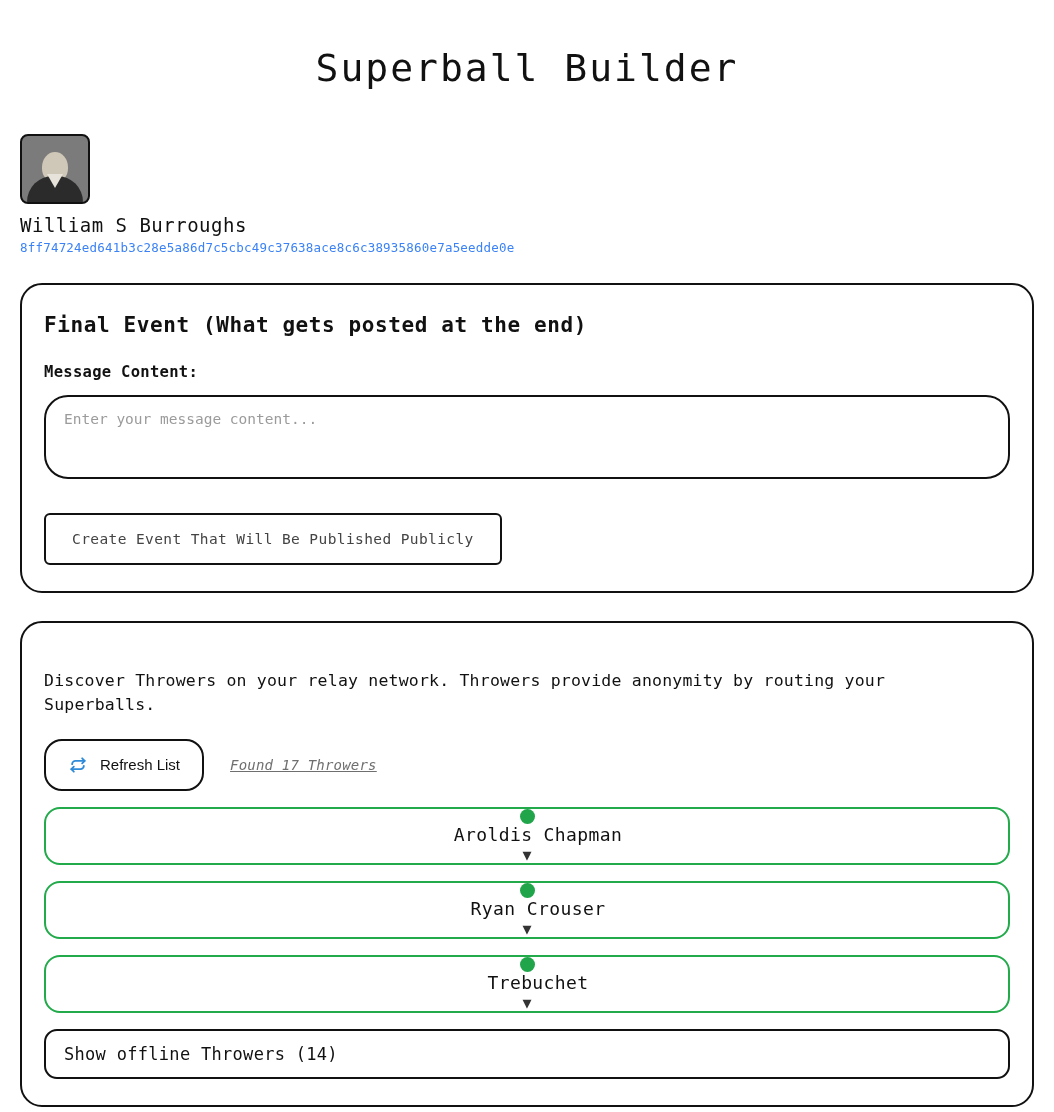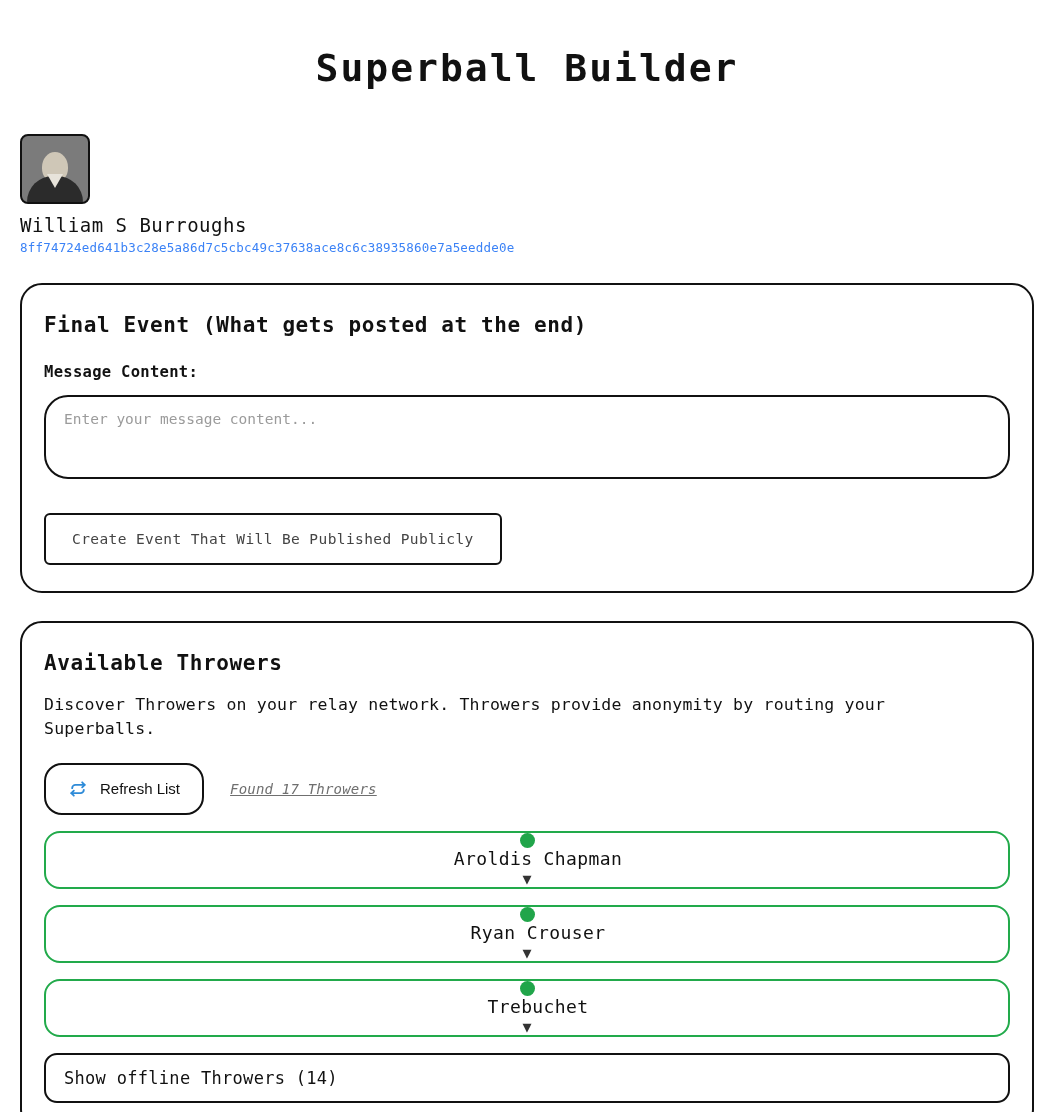--- a/index.html
+++ b/index.html
@@ -15,21 +15,21 @@
   .page {
     width: 1054px;
     min-height: 1112px;
     padding: 0 20px;
     position: relative;
   }
   
   .app-title {
     text-align: center;
     font-size: 38px;
-    font-weight: 700;
+    font-weight: 400;
     letter-spacing: 2px;
     margin: 46px 0 0 0;
     font-family: "DejaVu Sans Mono", "Liberation Mono", monospace;
   }
   
   .profile {
     margin-top: 44px;
     margin-left: 0px;
   }
   .avatar {
@@ -246,21 +246,20 @@
   <section class="card">
     <div class="card-title">Final Event (What gets posted at the end)</div>
     <div class="field-label">Message Content:</div>
     <textarea class="msg-box" placeholder="Enter your message content..." style=""></textarea>
     <div>
       <button class="btn-outline">Create Event That Will Be Published Publicly</button>
     </div>
   </section>
 
   <section class="card">
-    <div class="card-title">Available Throwers</div>
     <div class="desc">Discover Throwers on your relay network. Throwers provide anonymity by routing your Superballs.</div>
 
     <div class="refresh-row">
       <button class="refresh-btn">
         <span class="refresh-icon">
           <svg viewBox="0 0 24 24" width="20" height="20" fill="none" stroke="#2e8bd8" stroke-width="2.2" stroke-linecap="round" stroke-linejoin="round">
             <path d="M20 7H9a4 4 0 0 0-4 4"></path>
             <polyline points="17 4 20 7 17 10"></polyline>
             <path d="M4 17h11a4 4 0 0 0 4-4"></path>
             <polyline points="7 20 4 17 7 14"></polyline>

